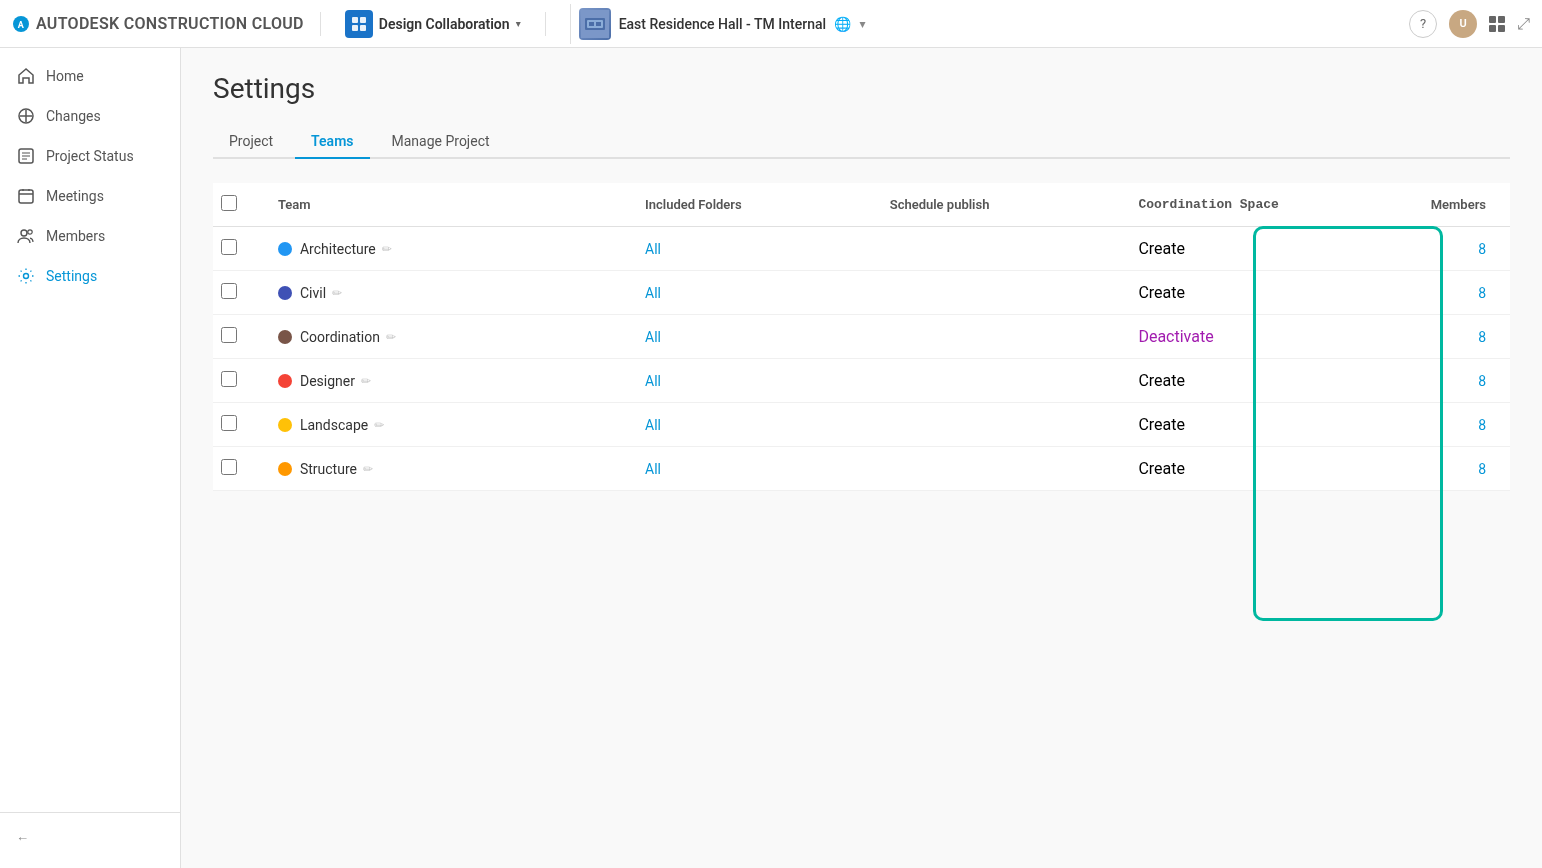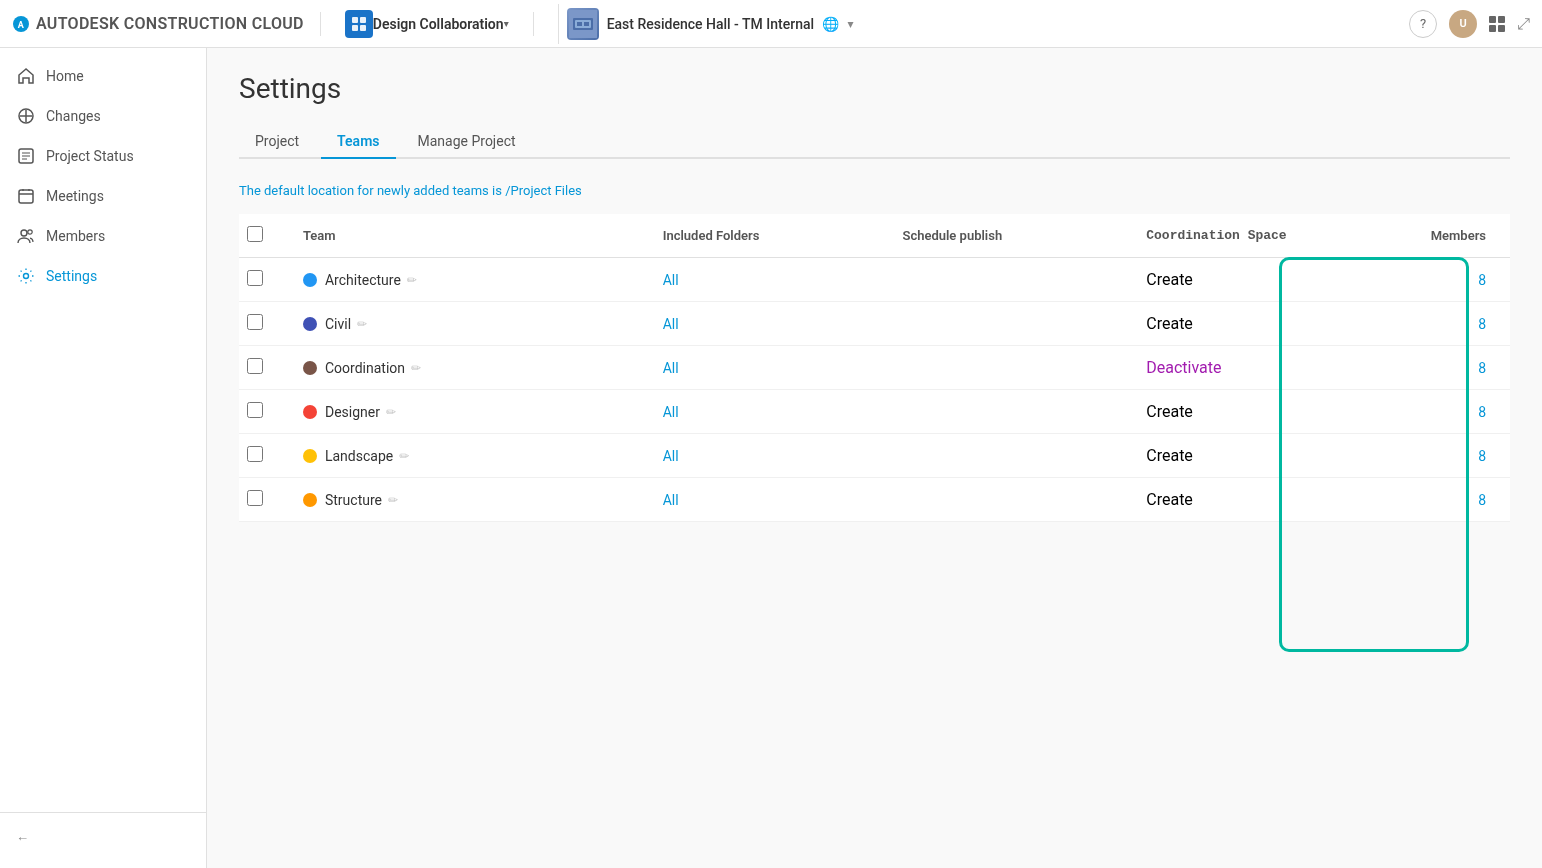--- a/index.html
+++ b/index.html
@@ -13,36 +13,36 @@
       display: flex;
       align-items: center;
       padding: 0 12px;
       justify-content: space-between;
       flex-shrink: 0;
     }
     .topbar-left { display: flex; align-items: center; gap: 8px; }
     .topbar-logo { display: flex; align-items: center; gap: 6px; font-size: 11px; color: #888; font-weight: 600; letter-spacing: 0.5px; }
     .topbar-logo svg { width: 18px; height: 18px; }
     .topbar-divider { width: 1px; height: 24px; background: #e0e0e0; margin: 0 8px; }
-    .app-switcher { display: flex; align-items: center; cursor: pointer; padding: 4px 8px; border-radius: 4px; }
+    .app-switcher { display: flex; align-items: center; gap: 6px; cursor: pointer; padding: 4px 8px; border-radius: 4px; }
     .app-name { font-size: 14px; font-weight: 600; color: #333; }
     .chevron-down { font-size: 10px; color: #666; }
     .project-selector { display: flex; align-items: center; gap: 8px; padding: 4px 8px; border-left: 1px solid #e0e0e0; margin-left: 8px; }
     .project-name { font-size: 14px; font-weight: 500; color: #333; }
     .project-globe { color: #888; font-size: 14px; }
     .topbar-right { display: flex; align-items: center; gap: 12px; }
     .help-icon { width: 28px; height: 28px; border-radius: 50%; border: 1px solid #ccc; display: flex; align-items: center; justify-content: center; color: #666; font-size: 13px; cursor: pointer; }
     .avatar { width: 28px; height: 28px; border-radius: 50%; background: #c8a882; display: flex; align-items: center; justify-content: center; color: #fff; font-size: 11px; font-weight: 600; cursor: pointer; }
 
     
     .layout { display: flex; flex: 1; overflow: hidden; }
 
     
     .sidebar {
-      width: 207px;
+      width: 181px;
       background: #fff;
       border-right: 1px solid #e0e0e0;
       display: flex;
       flex-direction: column;
       flex-shrink: 0;
       padding: 8px 0;
     }
     .sidebar-item {
       display: flex;
       align-items: center;
@@ -303,23 +303,20 @@
       </div>
       <div class="tab active">
         <span>Teams</span>
       </div>
       <div class="tab">
         <span>Manage Project</span>
       </div>
     </div>
 
 
-    <p class="default-location">
-      <span>The default location for newly added teams is </span><span style="color:#0696d7;">/Project Files</span>
-    </p>
 
     <div style="position:relative;">
       <table class="teams-table">
         <thead>
           <tr>
             <th class="col-check">
               <input type="checkbox" class="cb" style="">
             </th>
             <th class="col-team">
               <span>Team</span>

